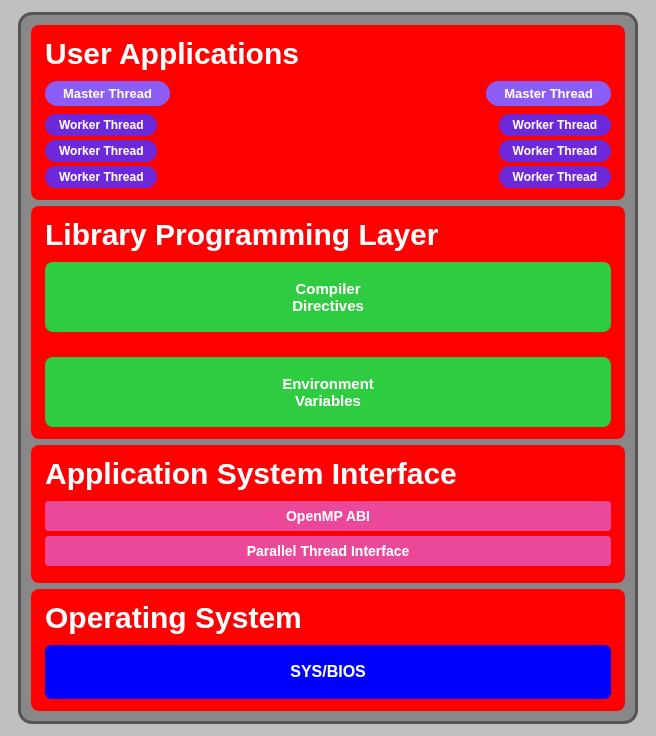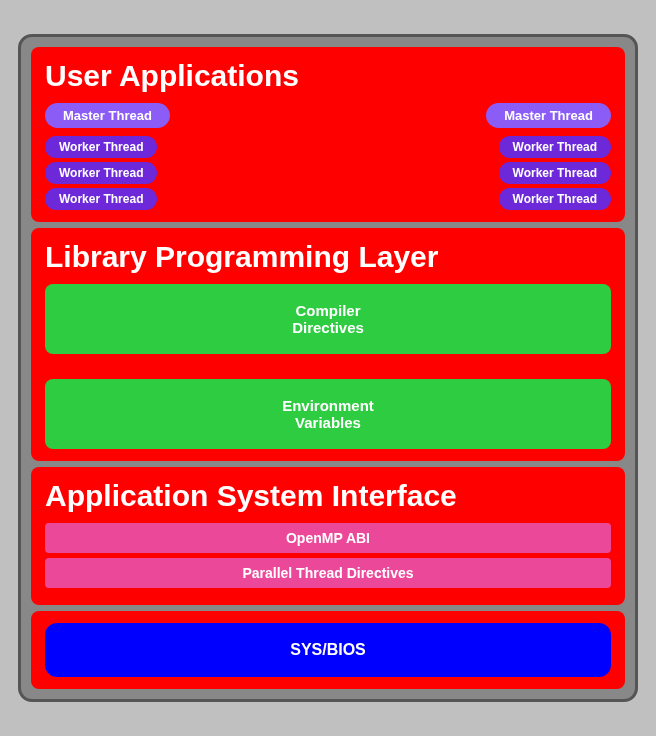--- a/index.html
+++ b/index.html
@@ -118,21 +118,21 @@
     }
     
     .os-section {}
     .sysbios-bar {
       background: blue;
       color: white;
       font-size: 16px;
       font-weight: bold;
       text-align: center;
       padding: 18px;
-      border-radius: 12px;
+      border-radius: 6px;
     }
   </style>
 </head>
 <body>
 
 <div class="main-container">
 
   <div class="section user-apps-section">
     <div class="section-title">User Applications</div>
     <div class="threads-area">
@@ -159,20 +159,21 @@
     <div class="section-title">Library Programming Layer</div>
     <div class="openmp-boxes">
       <div class="openmp-box">Compiler<br>Directives</div>
       <div class="openmp-box">Environment<br>Variables</div>
     </div>
   </div>
 
   <div class="section abi-section">
     <div class="section-title">Application System Interface</div>
     <div class="abi-bar">OpenMP ABI</div>
-    <div class="abi-bar">Parallel Thread Directives</div>
+    <div class="abi-bar">Parallel Thread Interface</div>
   </div>
 
   <div class="section os-section">
+    <div class="section-title">Operating System</div>
     <div class="sysbios-bar">SYS/BIOS</div>
   </div>
 
 </div>
 
 </body></html>

